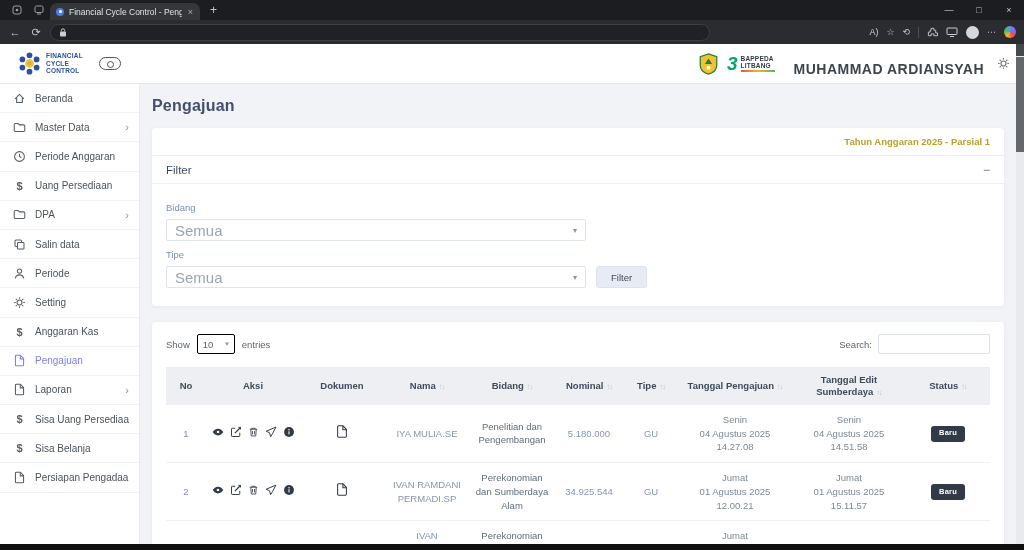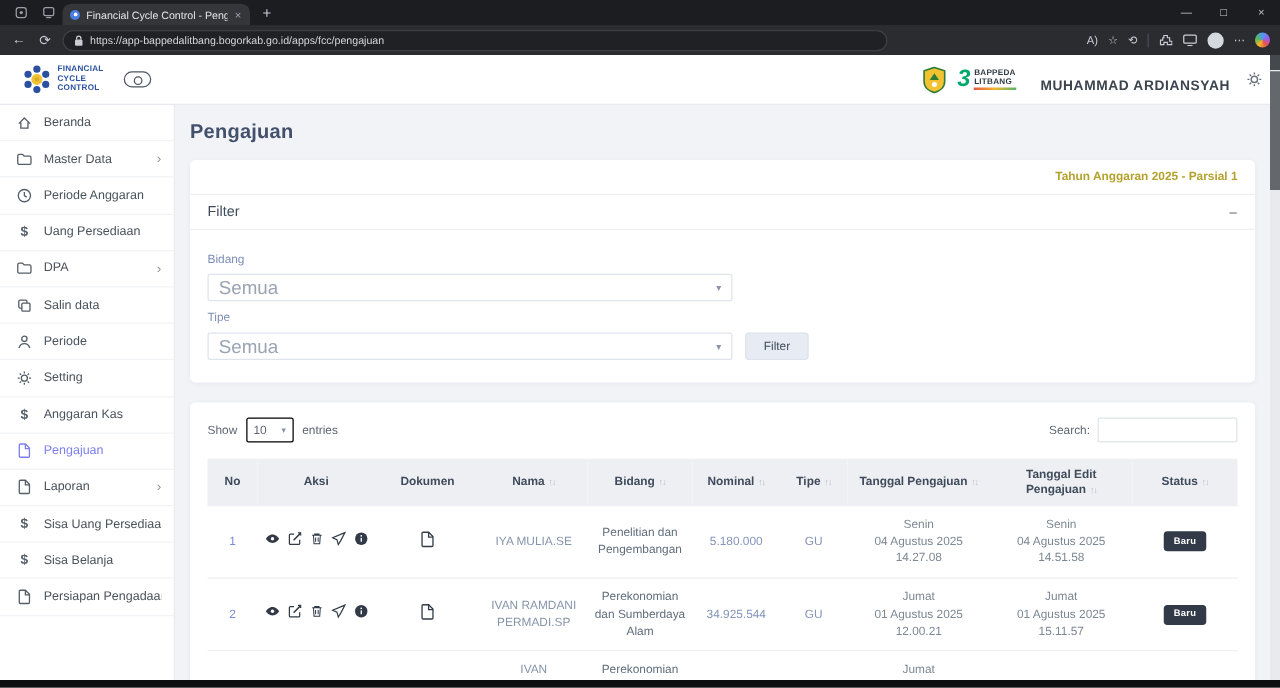--- a/index.html
+++ b/index.html
@@ -36,21 +36,21 @@
   .appheader { height:40px; background:#fff; border-bottom:1px solid #e6e9ee; display:flex; align-items:center; padding:0 14px 0 18px; flex:none; }
   .logo-wrap { display:flex; align-items:center; gap:5px; }
   .logo-text { font-size:6.5px; font-weight:bold; color:#2b50a0; line-height:1.15; letter-spacing:.2px; }
   .toggle-pill { width:22px; height:13px; border:1.5px solid #4b5563; border-radius:7px; margin-left:16px; position:relative; }
   .toggle-pill:after { content:""; position:absolute; left:7px; top:2.5px; width:5px; height:5px; border-radius:50%; border:1.5px solid #4b5563; }
   .header-right { margin-left:auto; display:flex; align-items:center; gap:9px; }
   .bappeda-block { display:flex; align-items:center; gap:3px; }
   .bappeda-3 { font-size:19px; font-weight:bold; color:#00a86b; font-style:italic; line-height:1; }
   .bappeda-txt { font-size:6.5px; font-weight:bold; color:#2f3a45; line-height:1.15; letter-spacing:.2px; }
   .bappeda-sub { height:2px; width:34px; background:linear-gradient(90deg,#e2574c,#f2b52a,#52b56a); margin-top:1px; }
-  .user-name { font-size:11px; font-weight:bold; color:#3c454e; letter-spacing:.5px; margin:11px 4px 0 10px; }
+  .user-name { font-size:14px; font-weight:bold; color:#3c454e; letter-spacing:.5px; margin:11px 4px 0 10px; }
 
   .appbody { flex:1; display:flex; overflow:hidden; }
 
   
   .sidebar { width:140px; background:#fff; border-right:1px solid #e8eaef; flex:none; }
   .side-item { height:29.2px; display:flex; align-items:center; padding:0 10px 0 13px; gap:9px; border-bottom:1px solid #f1f3f6; color:#4a525b; font-size:10px; cursor:pointer; }
   .side-item .s-ic { width:13px; flex:none; display:flex; align-items:center; justify-content:center; color:#565e66; }
   .side-item .s-label { flex:1; white-space:nowrap; overflow:hidden; }
   .side-item .s-chev { color:#8a919b; font-size:11px; }
   .side-item.active { color:#7d7ff0; }
@@ -136,21 +136,20 @@
   </div>
 
   <div class="addressbar">
     <span class="nav-ic">←</span>
     <span class="nav-ic">⟳</span>
     <div class="url-pill">
       <svg width="8" height="9" viewBox="0 0 8 9">
           <rect x="1" y="3.5" width="6" height="5" rx="1" fill="#c9cdd2"></rect>
           <path d="M2.3 3.5V2.5a1.7 1.7 0 0 1 3.4 0v1" fill="none" stroke="#c9cdd2"></path>
         </svg>
-      <span class="url-text">https://app-bappedalitbang.bogorkab.go.id/apps/fcc/pengajuan</span>
     </div>
     <span class="addr-spacer"></span>
     <div class="chrome-right">
       <span class="mini">A)</span>
       <span class="mini">☆</span>
       <span class="mini">⟲</span>
       <span class="vsep"></span>
       <svg width="11" height="11" viewBox="0 0 12 12">
           <path d="M4.5 1.5h3v2h2v3h2v3h-4v-2h-3v2H1.5v-4h2v-2h1z" fill="none" stroke="#c9cdd2"></path>
         </svg>
@@ -398,21 +397,21 @@
             <thead>
               <tr>
                 <th><span>No</span></th>
                 <th><span>Aksi</span></th>
                 <th><span>Dokumen</span></th>
                 <th><span>Nama</span><span class="sort">↑↓</span></th>
                 <th><span>Bidang</span><span class="sort">↑↓</span></th>
                 <th><span>Nominal</span><span class="sort">↑↓</span></th>
                 <th><span>Tipe</span><span class="sort">↑↓</span></th>
                 <th><span>Tanggal Pengajuan</span><span class="sort">↑↓</span></th>
-                <th><span>Tanggal Edit Pengajuan</span><span class="sort">↑↓</span></th>
+                <th><span>Tanggal Edit Sumberdaya</span><span class="sort">↑↓</span></th>
                 <th><span>Status</span><span class="sort">↑↓</span></th>
               </tr>
             </thead>
             <tbody>
               <tr>
                 <td class="c-no">1</td>
                 <td>
                   <span class="aksi-ics">
                     <svg width="12" height="12" viewBox="0 0 16 16">
                         <path d="M8 3.5C4.5 3.5 1.9 6.3 1 8c.9 1.7 3.5 4.5 7 4.5S14.1 9.7 15 8c-.9-1.7-3.5-4.5-7-4.5z" fill="currentColor"></path>

